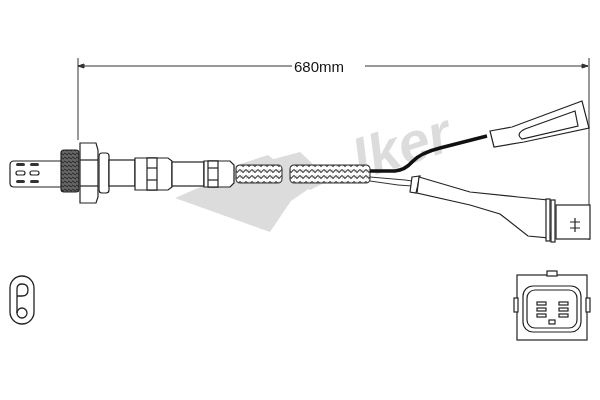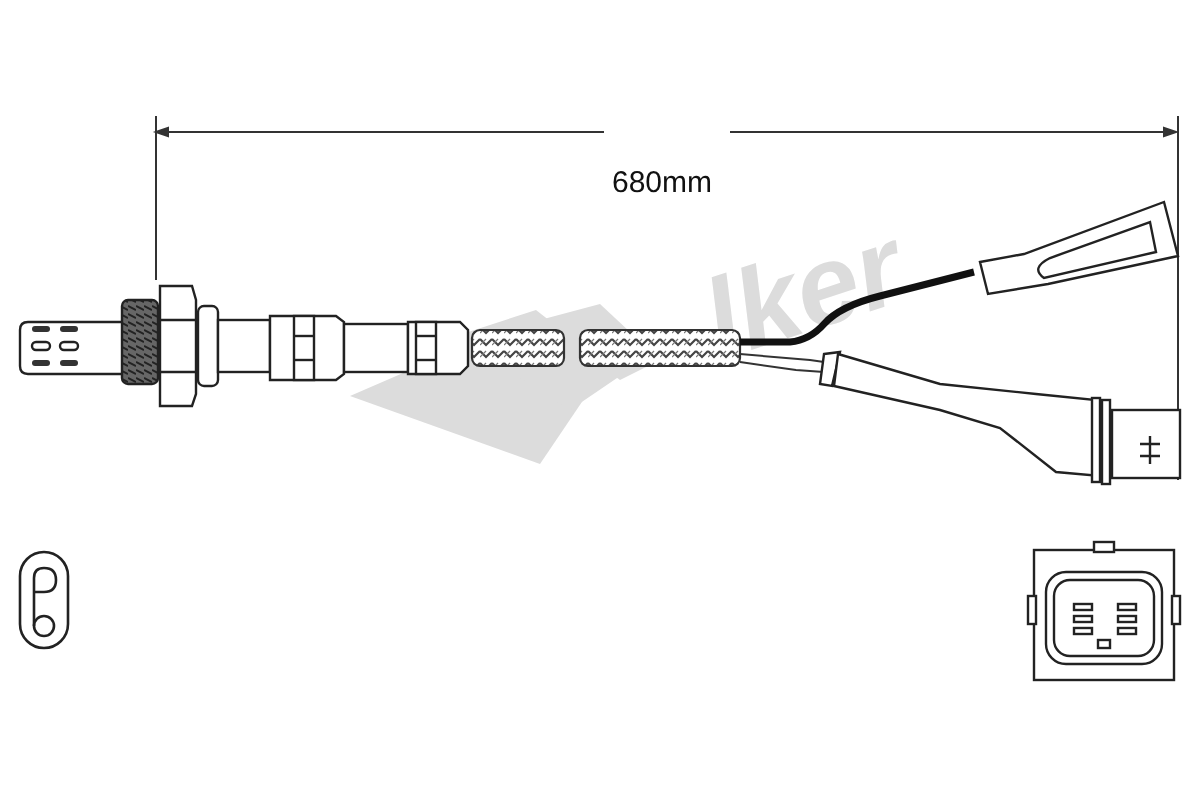--- a/index.html
+++ b/index.html
@@ -1,18 +1,18 @@
 <!DOCTYPE html>
 <html><head>
 <meta charset="utf-8">
 <style>
   html, body { margin: 0; padding: 0; background: #ffffff; }
   body { width: 600px; height: 400px; position: relative; overflow: hidden; font-family: "Liberation Sans", sans-serif; }
   #diagram { position: absolute; left: 0; top: 0; width: 600px; height: 400px; }
-  .dim-label { position: absolute; left: 304px; top: 58px; font-size: 15px; color: #111; background: #fff; padding: 0 2px; line-height: 18px; margin-top: 25px; }
+  .dim-label { position: absolute; left: 292px; top: 58px; font-size: 15px; color: #111; background: #fff; padding: 0 2px; line-height: 18px; }
 </style>
 </head>
 <body>
 
 <div>
 <svg id="diagram" viewBox="0 0 600 400" xmlns="http://www.w3.org/2000/svg">
   <defs>
     <pattern id="braid" width="6" height="6" patternUnits="userSpaceOnUse">
       <rect width="6" height="6" fill="#fff"></rect>
       <path d="M0 1.5 L3 4.5 L6 1.5" stroke="#444" stroke-width="1.1" fill="none"></path>

